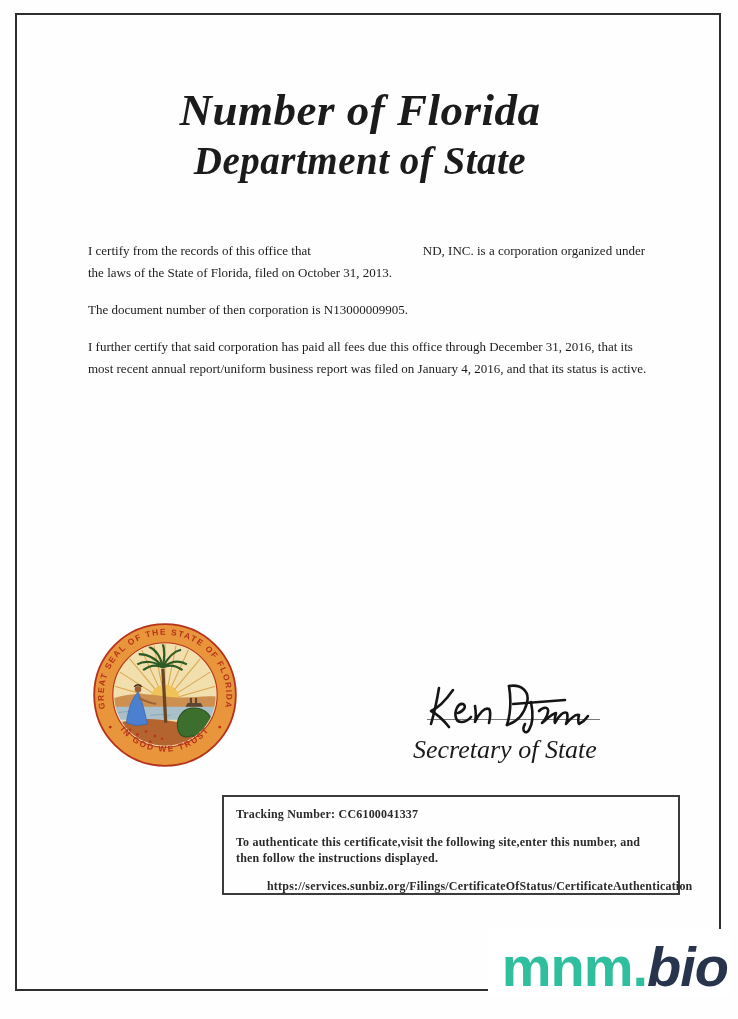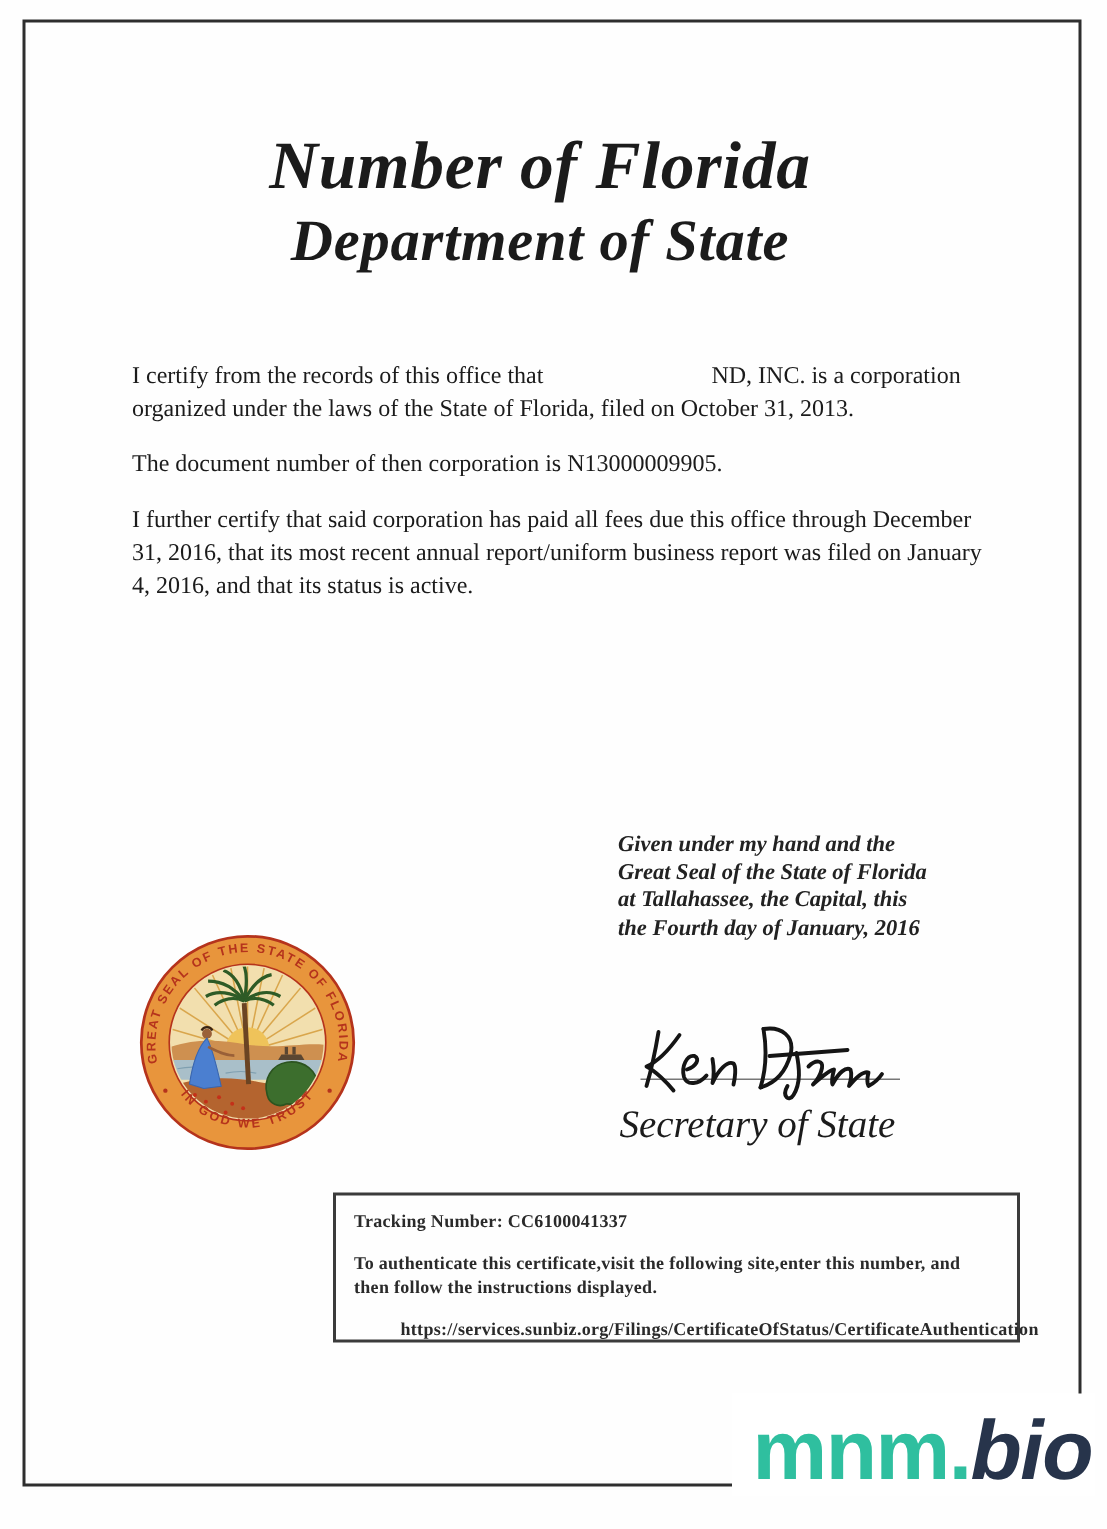--- a/index.html
+++ b/index.html
@@ -7,21 +7,21 @@
     position:relative; width:738px; height:1019px; background:#fefefe;
     font-family:"Liberation Serif", serif; color:#1b1b1b; overflow:hidden;
   }
   .border-frame {
     position:absolute; left:15px; top:13px; width:706px; height:978px;
     border:2px solid #2e2e2e; box-sizing:border-box; z-index:1;
   }
   .title-block { position:absolute; left:60px; top:82px; width:600px; text-align:center; z-index:2; }
   .title-line1 { font-size:45px; font-weight:bold; font-style:italic; line-height:56px; letter-spacing:0.5px; }
   .title-line2 { font-size:39px; font-weight:bold; font-style:italic; line-height:46px; letter-spacing:0.5px; }
-  .body-text { position:absolute; left:88px; top:240px; width:568px; font-size:16px; line-height:22px; z-index:2; }
+  .body-text { position:absolute; left:88px; top:240px; width:568px; font-size:13px; line-height:22px; z-index:2; }
   .body-text p { margin:0 0 15px 0; }
   .redact-gap { display:inline-block; width:112px; height:1px; }
   .attestation {
     position:absolute; left:412px; top:554px; width:240px; z-index:2;
     font-size:15px; font-weight:bold; font-style:italic; line-height:18.5px; color:#222;
   }
   .seal-wrap { position:absolute; left:92px; top:622px; width:146px; height:146px; z-index:2; }
   .signature-svg { position:absolute; left:425px; top:680px; width:170px; height:56px; z-index:3; }
   .signature-line { position:absolute; left:427px; top:719px; width:173px; border-top:1.5px solid #777; z-index:2; }
   .sr-text { position:absolute; width:1px; height:1px; overflow:hidden; clip:rect(0 0 0 0); white-space:nowrap; }
@@ -51,26 +51,20 @@
     <div class="title-line1">Number of Florida</div>
     <div class="title-line2">Department of State</div>
   </div>
 
   <div class="body-text">
     <p><span>I certify from the records of this office that</span><span class="redact-gap"></span><span>ND, INC. is a corporation organized under the laws of the State of Florida, filed on October 31, 2013.</span></p>
     <p>The document number of then corporation is N13000009905.</p>
     <p>I further certify that said corporation has paid all fees due this office through December 31, 2016, that its most recent annual report/uniform business report was filed on January 4, 2016, and that its status is active.</p>
   </div>
 
-  <div class="attestation">
-    <div>Given under my hand and the</div>
-    <div>Great Seal of the State of Florida</div>
-    <div>at Tallahassee, the Capital, this</div>
-    <div>the Fourth day of January, 2016</div>
-  </div>
 
   <div class="seal-wrap">
     <svg viewBox="0 0 200 200" width="146" height="146">
       <defs>
         <clipPath id="sceneClip">
             <circle cx="100" cy="100" r="69.5"></circle>
           </clipPath>
       </defs>
 
       <circle cx="100" cy="100" r="97" fill="#E8953C" stroke="#B5331C" stroke-width="2.5"></circle>

